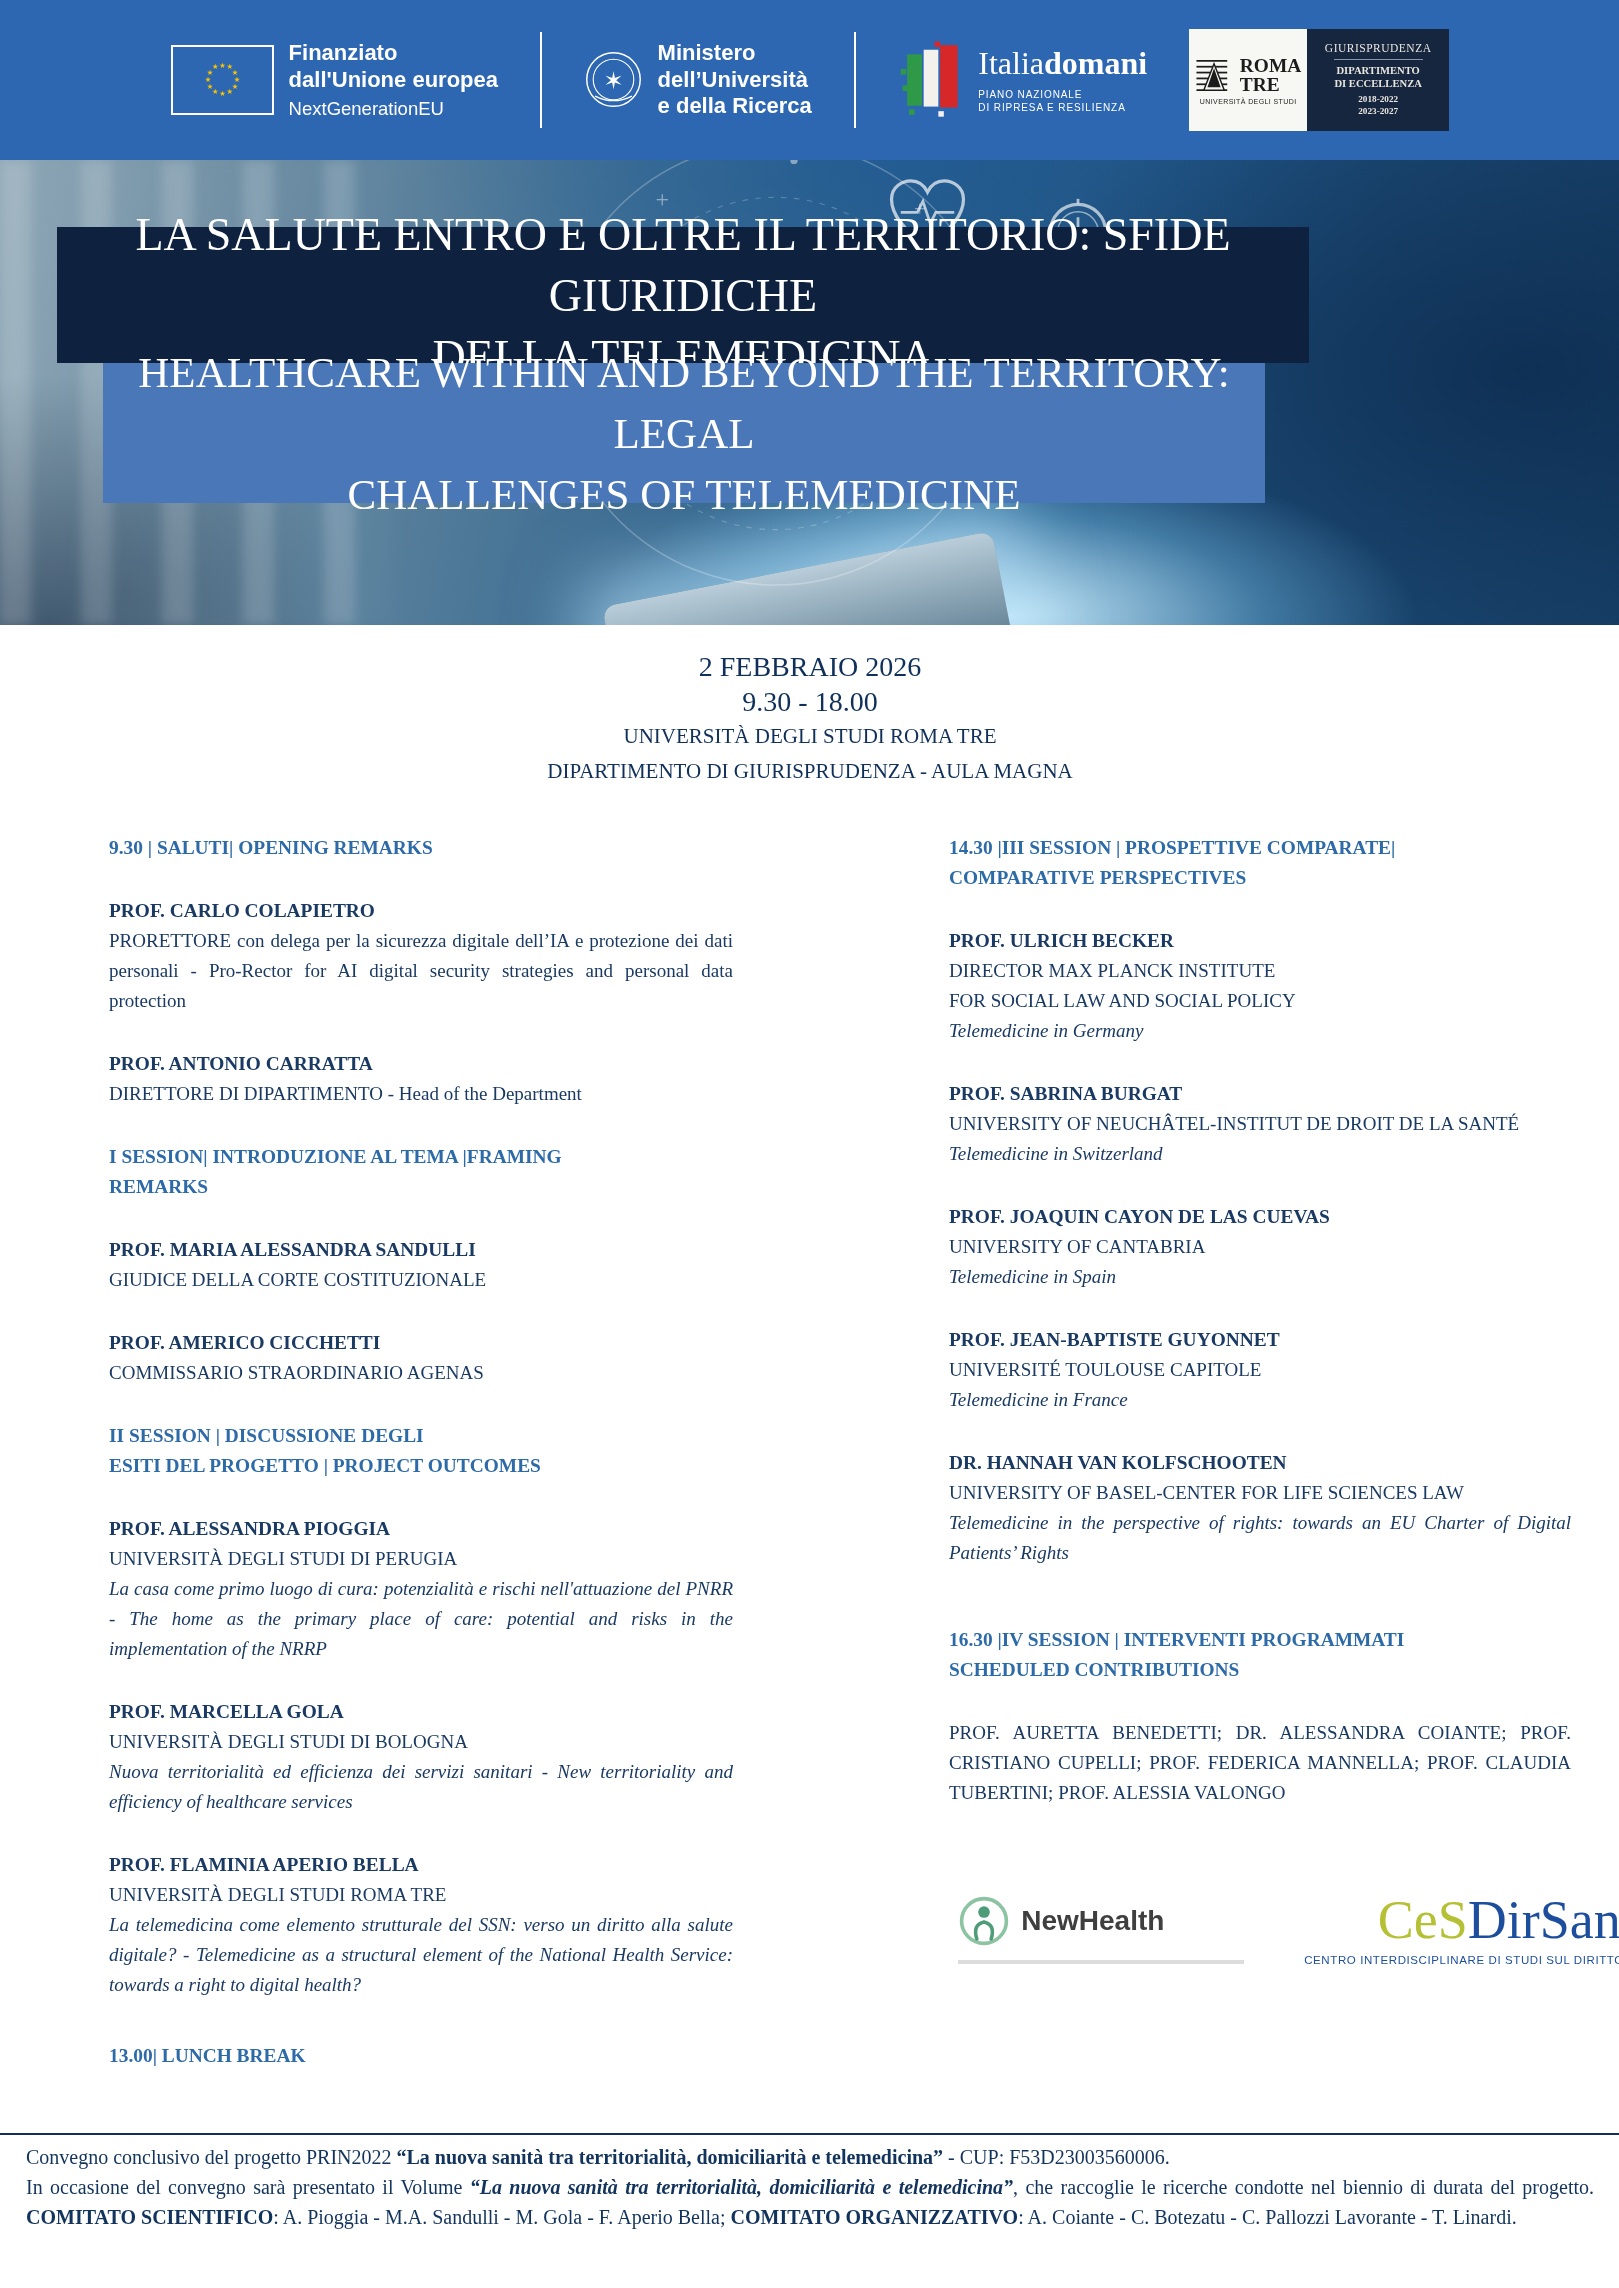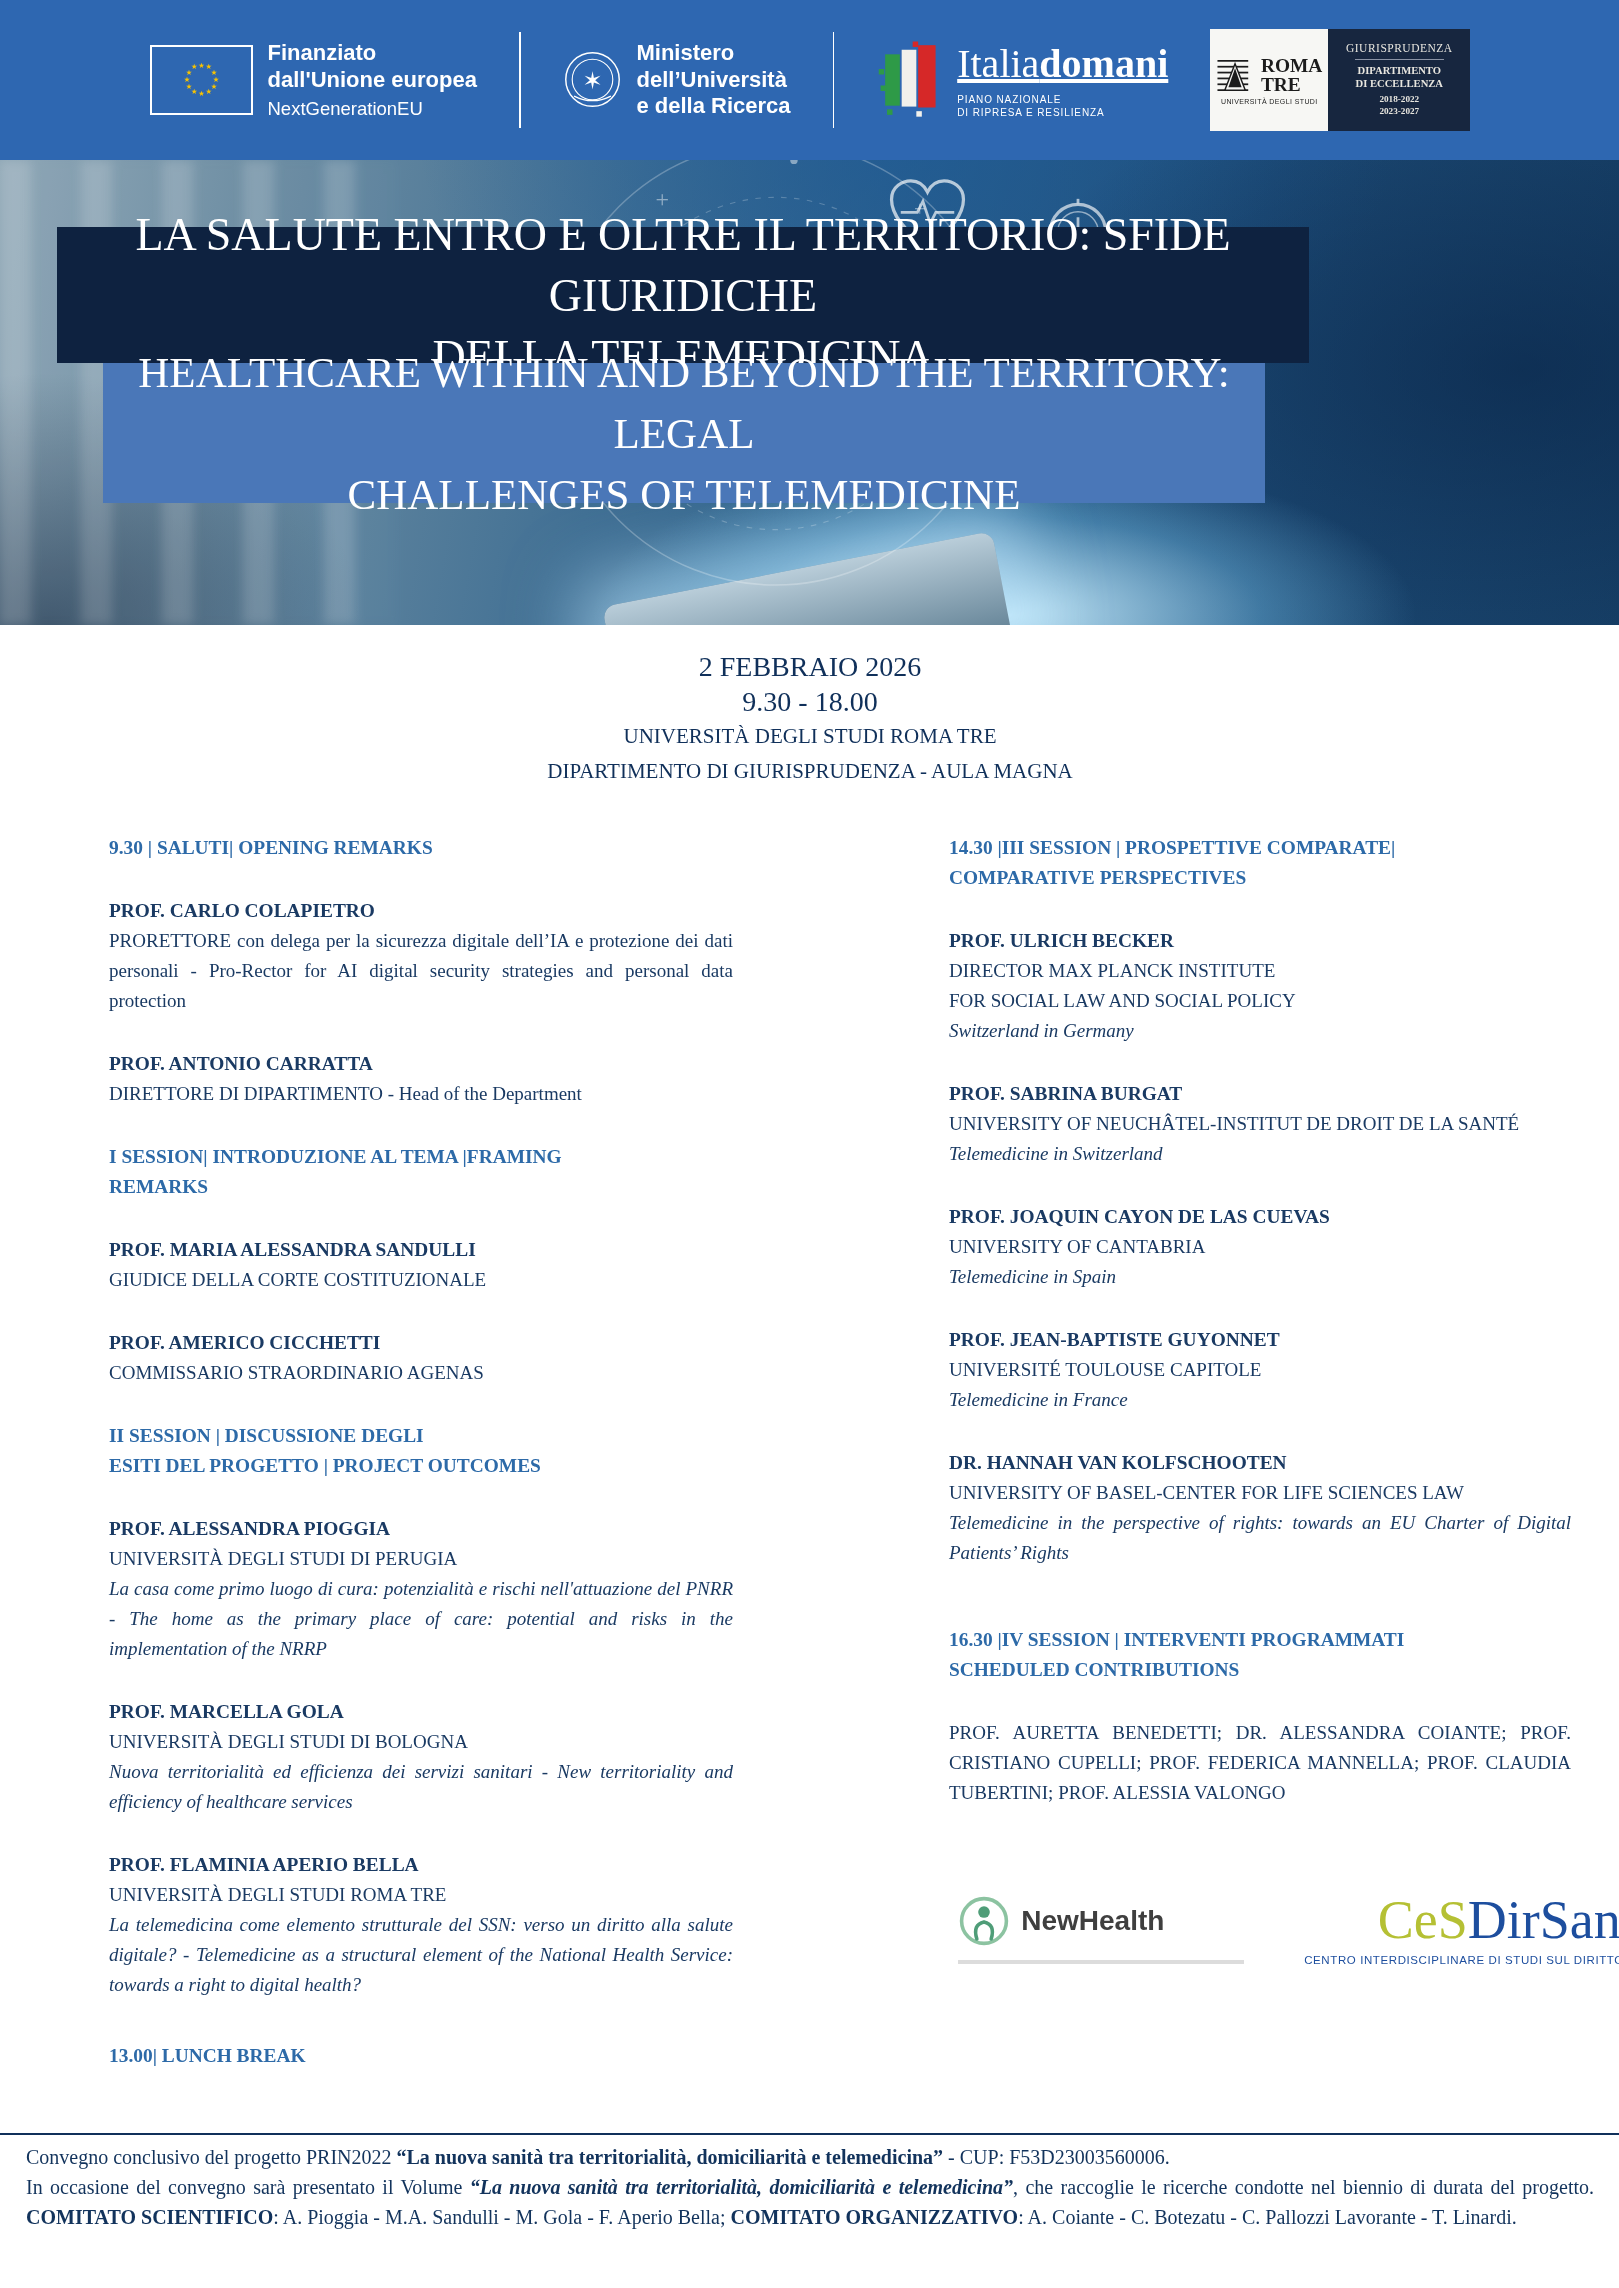--- a/index.html
+++ b/index.html
@@ -16,21 +16,21 @@
     display:flex; align-items:center; justify-content:center; gap:42px;
   }
   .vdiv { width:1.8px; height:96px; background:#ffffff; }
   .logo-block { display:flex; align-items:center; gap:14.8px; }
   .eu-flagbox { width:103px; height:70px; border:2.8px solid #fff; display:flex; align-items:center; justify-content:center; }
   .eu-text { font-family:"Liberation Sans", sans-serif; color:#fff; }
   .eu-text .b { font-size:22px; font-weight:bold; line-height:1.22; }
   .eu-text .r { font-size:18.5px; font-weight:normal; margin-top:3.7px; }
   .min-text { font-family:"Liberation Sans", sans-serif; color:#fff; font-weight:bold; font-size:22px; line-height:1.22; }
   .ita-col { display:flex; flex-direction:column; }
-  .ita-name { font-family:"Liberation Serif", serif; color:#fff; font-size:40px;text-decoration:underline; }
+  .ita-name { font-family:"Liberation Serif", serif; color:#fff; font-size:32px; }
   .ita-name .bold { font-weight:bold; }
   .ita-sub { font-family:"Liberation Sans", sans-serif; color:#fff; font-size:10px; letter-spacing:0.9px; line-height:1.35; margin-top:5.5px; }
   .rt-box { display:flex; height:102px; }
   .rt-white { background:#f7f7f4; width:118px; display:flex; flex-direction:column; align-items:center; justify-content:center; padding:3.7px; }
   .rt-name-row { display:flex; align-items:center; gap:3.7px; }
   .rt-name { font-family:"Liberation Serif", serif; color:#1c1c1c; font-size:19.4px; line-height:1.0; font-weight:bold; }
   .rt-sub { font-family:"Liberation Sans", sans-serif; color:#1c1c1c; font-size:7px; margin-top:2.8px; letter-spacing:0.4px; }
   .rt-navy { background:#17263f; width:142px; color:#e8e6df; display:flex; flex-direction:column; align-items:center; justify-content:center; padding:5.5px 3.7px; font-family:"Liberation Serif", serif; }
   .rt-dept { font-size:11.5px; letter-spacing:0.5px; }
   .rt-line { width:89px; height:0.9px; background:#8b93a5; margin:4.6px 0; }
@@ -319,21 +319,21 @@
     <div class="col right">
       <div class="blk sess">
         <div>14.30 |III SESSION | PROSPETTIVE COMPARATE|</div>
         <div>COMPARATIVE PERSPECTIVES</div>
       </div>
 
       <div class="blk">
         <div class="name">PROF. ULRICH BECKER</div>
         <div class="role">DIRECTOR MAX PLANCK INSTITUTE</div>
         <div class="role">FOR SOCIAL LAW AND SOCIAL POLICY</div>
-        <div class="talk">Switzerland in Germany</div>
+        <div class="talk">Telemedicine in Germany</div>
       </div>
 
       <div class="blk">
         <div class="name">PROF.  SABRINA BURGAT</div>
         <div class="role j">UNIVERSITY OF NEUCHÂTEL-INSTITUT DE DROIT DE LA SANTÉ</div>
         <div class="talk">Telemedicine in Switzerland</div>
       </div>
 
       <div class="blk">
         <div class="name">PROF. JOAQUIN CAYON DE LAS CUEVAS</div>

